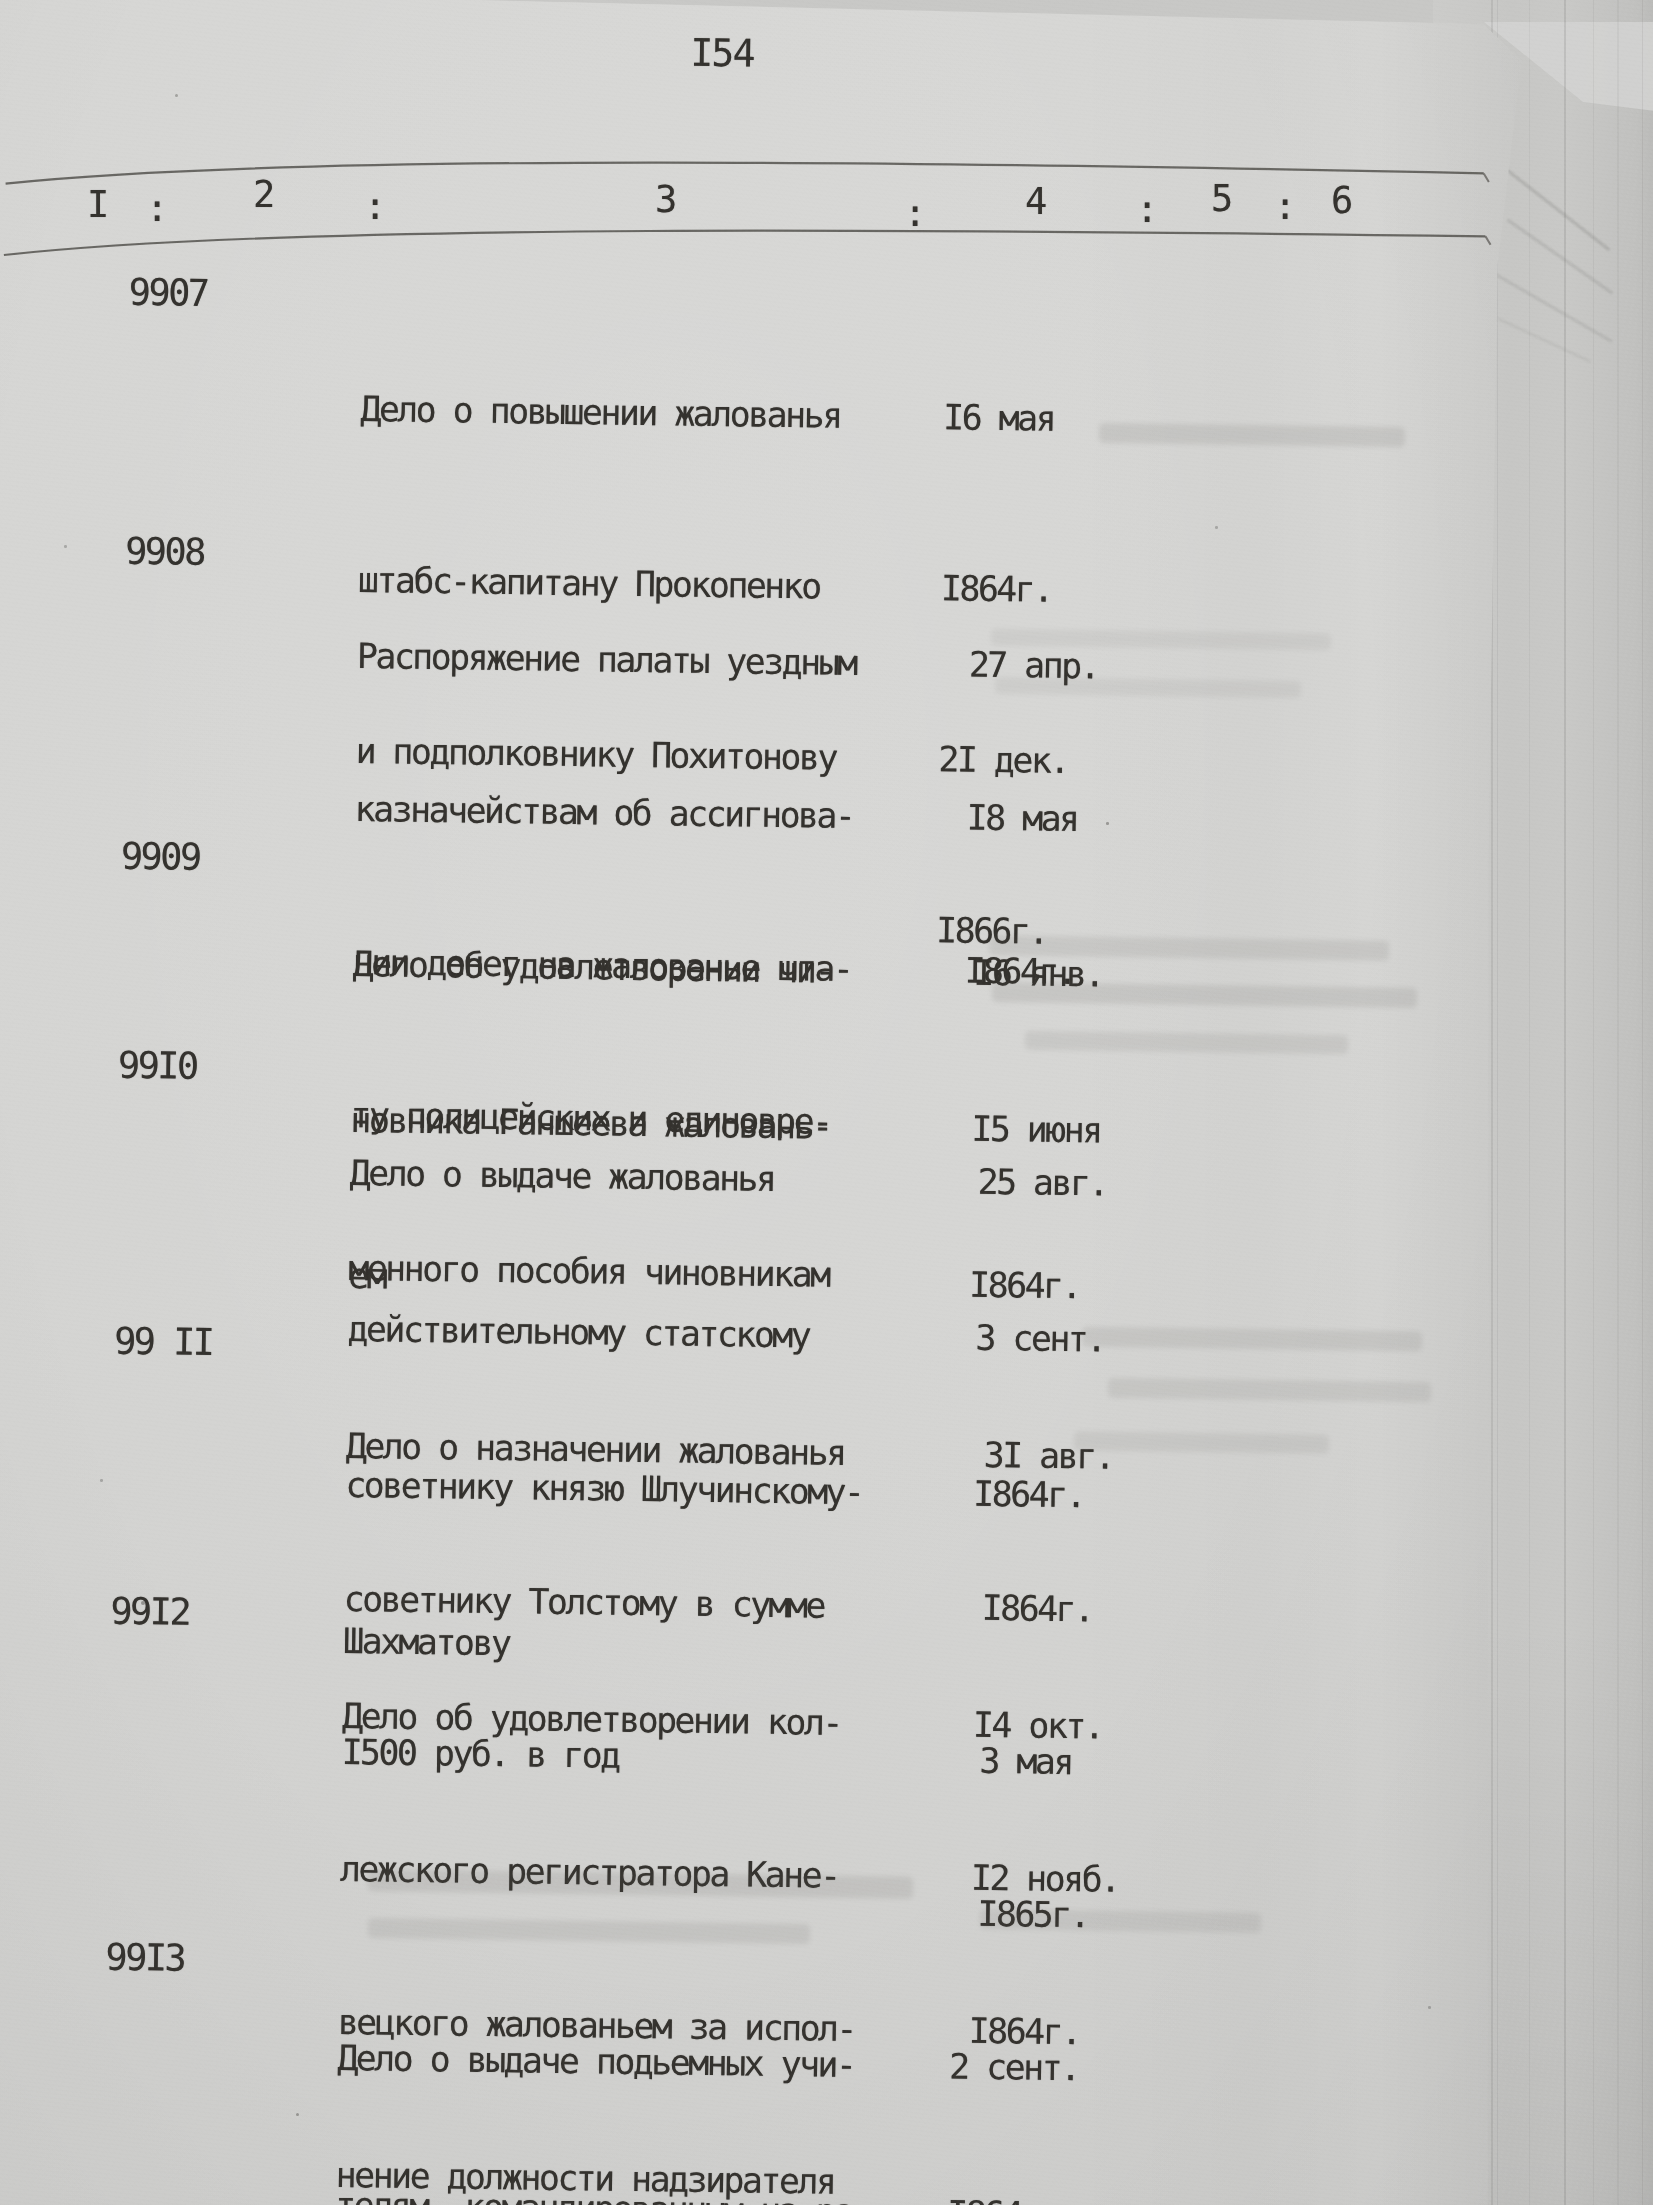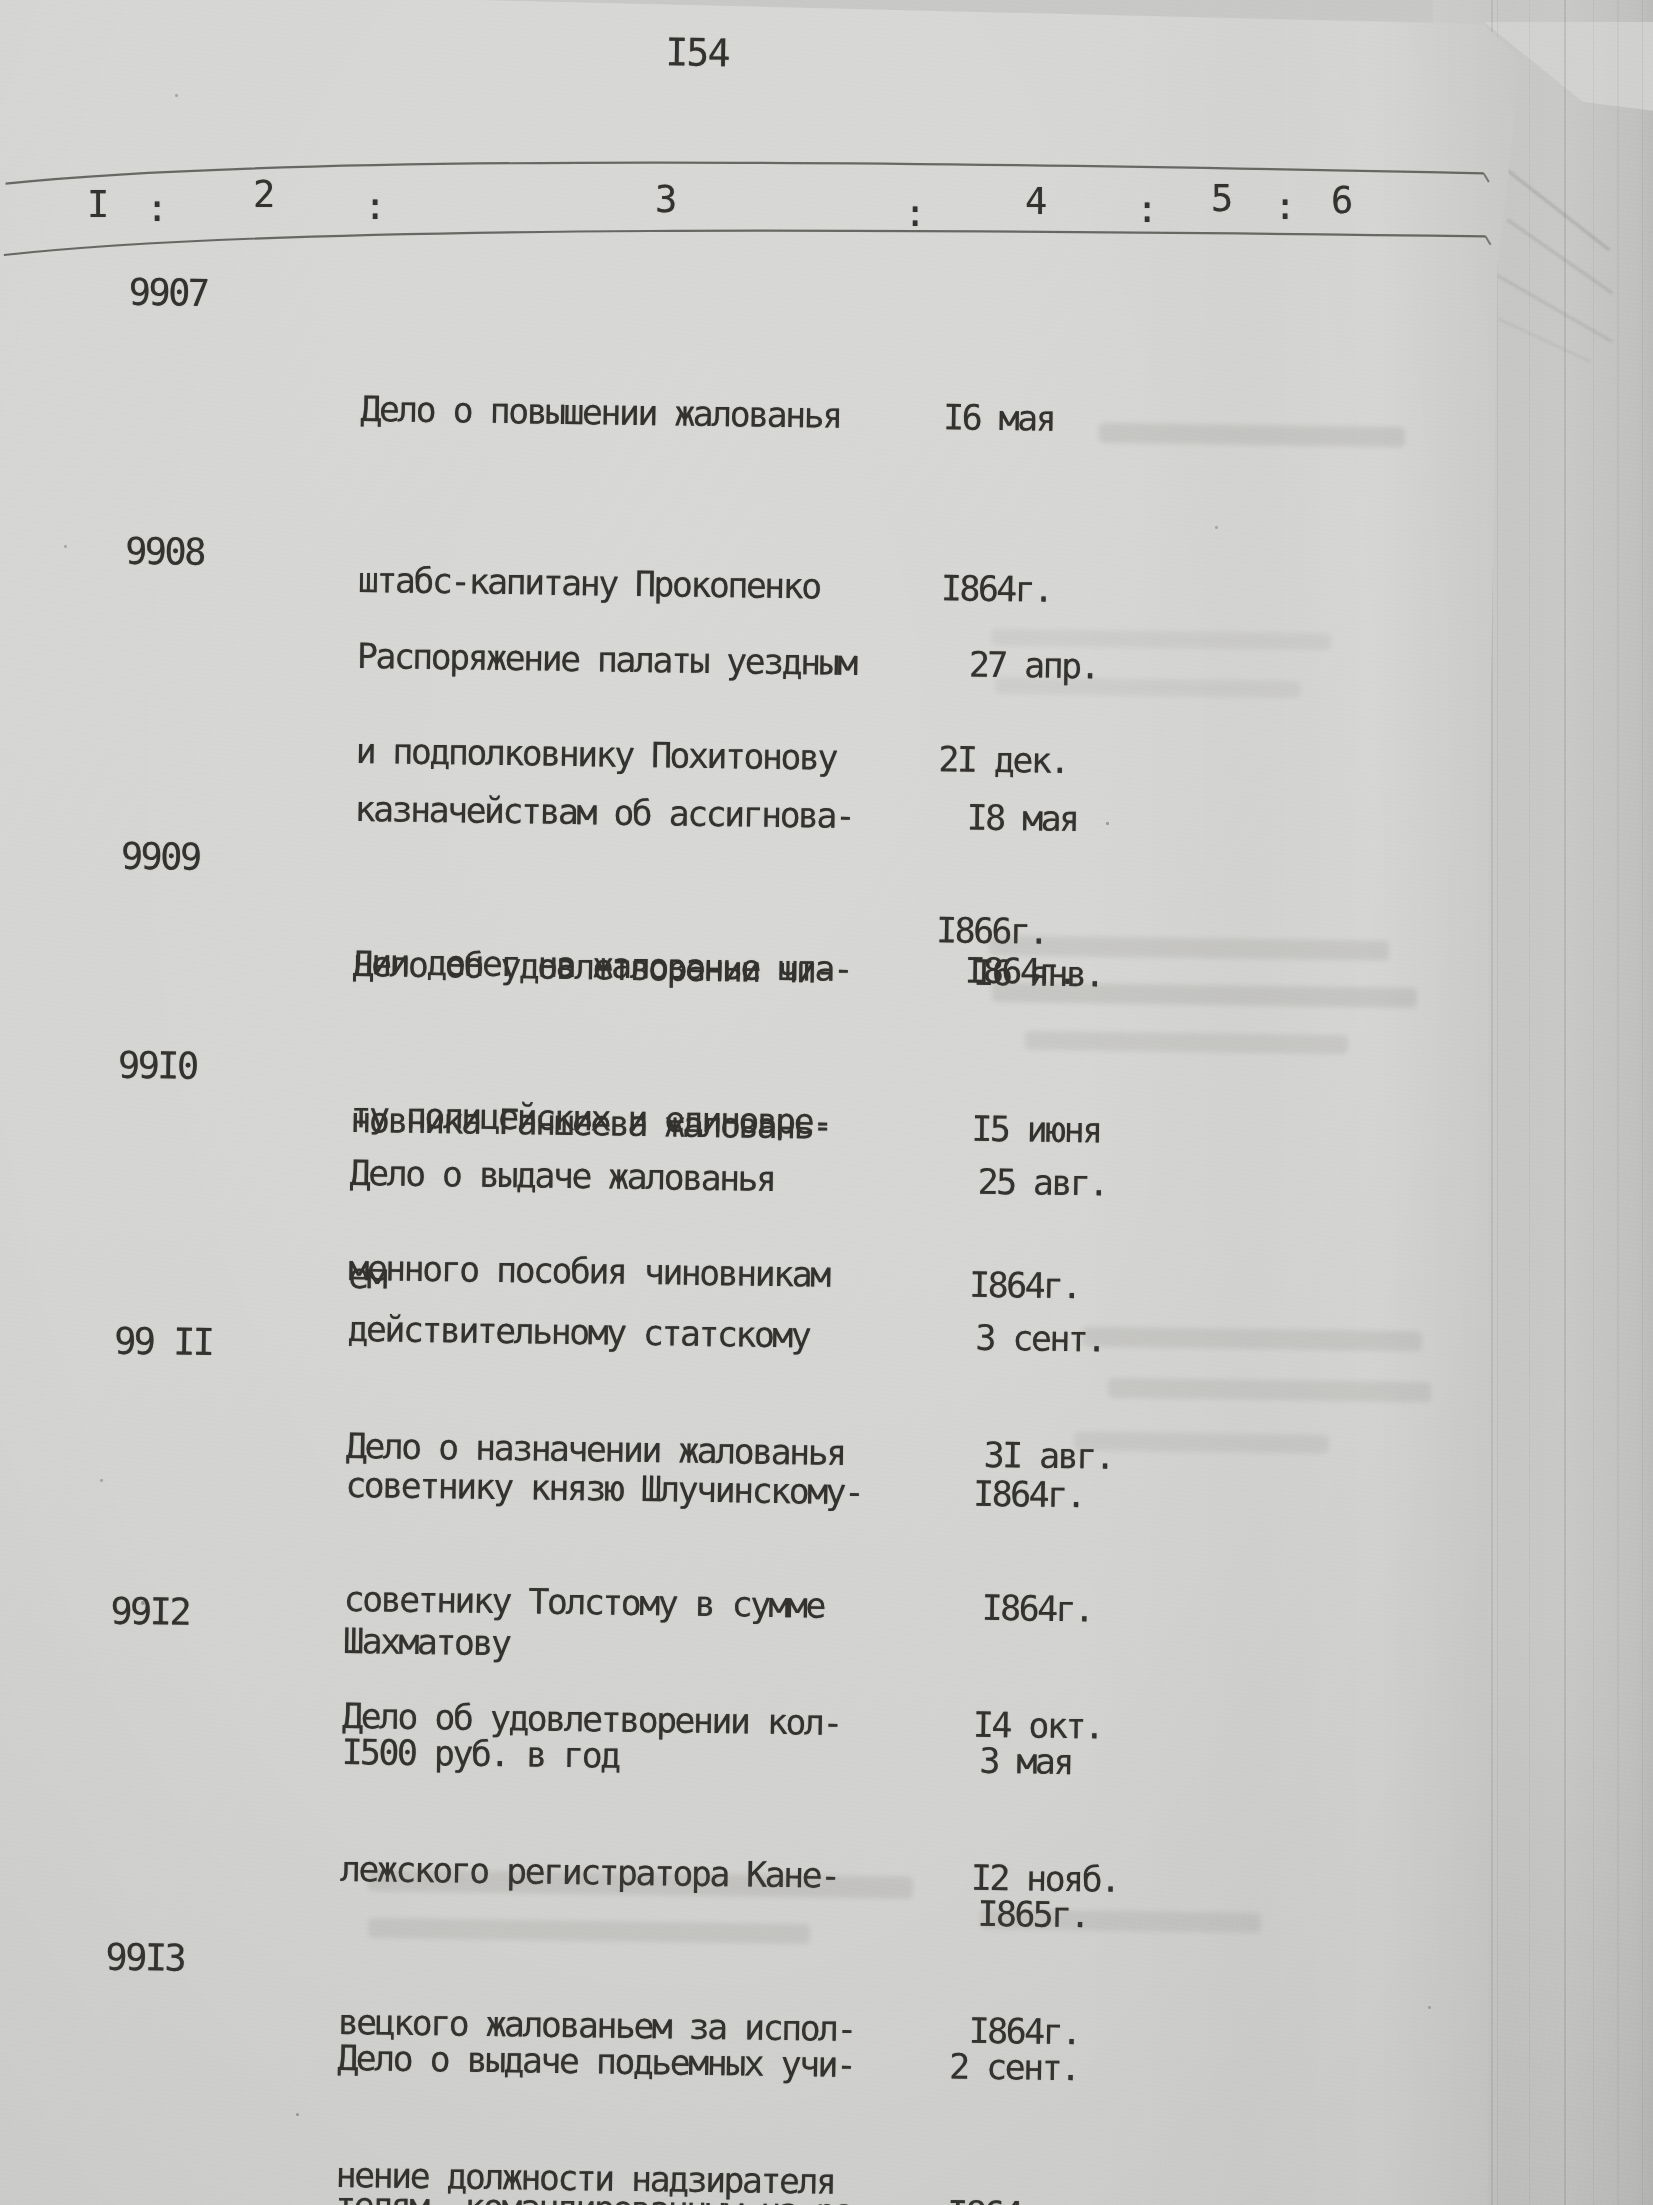--- a/index.html
+++ b/index.html
@@ -35,21 +35,21 @@
   }
   .grain{
     position:absolute;inset:0;pointer-events:none;opacity:.5;
     background-image:
       repeating-linear-gradient(7deg,rgba(0,0,0,.012) 0 1.7px,rgba(0,0,0,0) 1.7px 4.3px),
       repeating-linear-gradient(97deg,rgba(255,255,255,.018) 0 2.6px,rgba(0,0,0,0) 2.6px 6px),
       repeating-linear-gradient(52deg,rgba(0,0,0,.008) 0 0.9px,rgba(0,0,0,0) 0.9px 3.4px);
   }
   
   .ink{color:#34322e;text-shadow:0 0 0.9px rgba(52,50,46,.55);}
-  .pnum{position:absolute;left:666px;font-size:38px;letter-spacing:-1.7px;line-height:1;}
+  .pnum{position:absolute;left:691px;font-size:38px;letter-spacing:-1.7px;line-height:1;}
   .hcell{position:absolute;font-size:37px;letter-spacing:-1.7px;line-height:1;}
   .rules{position:absolute;left:0;top:0;}
   .tilt{position:absolute;left:0;top:0;width:1654px;height:2205px;transform:rotate(0.8deg);transform-origin:0 0;}
   .entry{position:absolute;left:126px;font-size:35px;letter-spacing:-2.6px;white-space:pre;}
   .entry .num{position:absolute;left:6.8px;top:0;font-size:37px;}
   .entry .tcol{position:absolute;left:240px;top:0;}
   .entry .dcol{position:absolute;top:0;}
   
   .sm{position:absolute;background:rgba(90,88,84,1);filter:blur(2.6px);border-radius:5.1px;transform:rotate(.8deg);}
   .speck{position:absolute;background:#403e3a;border-radius:50%;}

